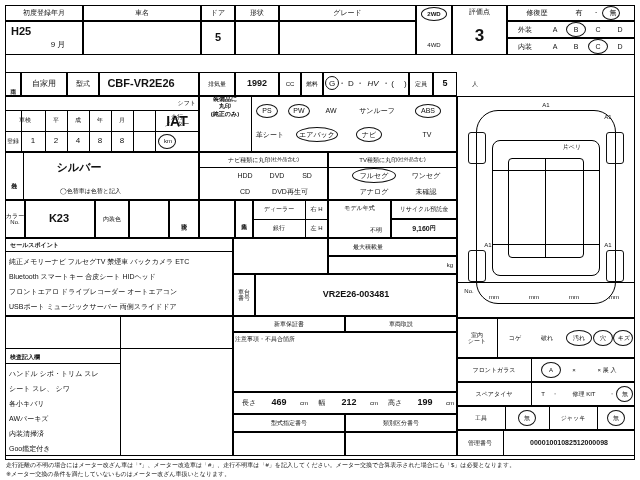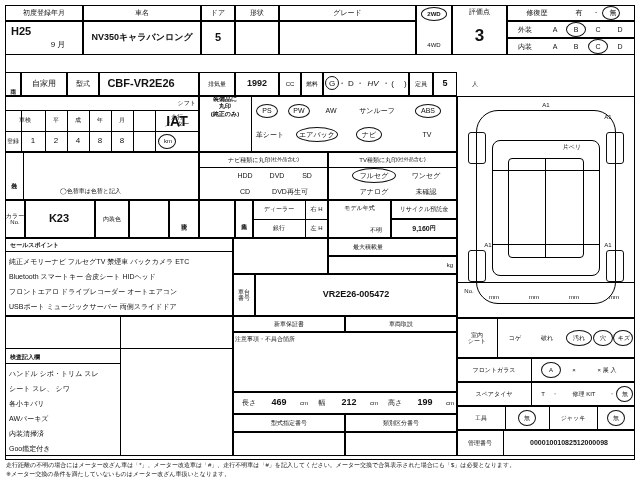--- a/index.html
+++ b/index.html
@@ -58,21 +58,20 @@
   <div class="lbl xs" style="left:567px;top:5px;width:24px;height:16px;">有</div>
   <div class="lbl xs" style="left:591px;top:5px;width:10px;height:16px;">・</div>
   <div class="lbl xs" style="left:601px;top:5px;width:24px;height:16px;">無</div>
   <div class="circ" style="left:602px;top:6px;width:18px;height:14px;"></div>
 
   <div class="bx" style="left:5px;top:21px;width:78px;height:34px;"></div>
   <div class="lbl l b lft" style="left:9px;top:24px;width:40px;height:16px;">H25</div>
   <div class="lbl s" style="left:36px;top:38px;width:44px;height:14px;">9 月</div>
 
   <div class="bx" style="left:83px;top:21px;width:118px;height:34px;"></div>
-  <div class="lbl m b" style="left:84px;top:21px;width:116px;height:34px;">NV350キャラバンロング</div>
 
   <div class="bx" style="left:201px;top:21px;width:34px;height:34px;"></div>
   <div class="lbl l b" style="left:201px;top:21px;width:34px;height:34px;">5</div>
 
   <div class="bx" style="left:235px;top:21px;width:44px;height:34px;"></div>
   <div class="lbl m" style="left:235px;top:21px;width:44px;height:34px;"></div>
 
   <div class="bx" style="left:279px;top:21px;width:137px;height:34px;"></div>
 
   <div class="bx" style="left:507px;top:21px;width:128px;height:17px;"></div>
@@ -207,20 +206,21 @@
   <div class="circ" style="left:352px;top:168px;width:44px;height:15px;"></div>
   <div class="lbl xs" style="left:404px;top:168px;width:44px;height:16px;">ワンセグ</div>
   <div class="lbl xs" style="left:352px;top:184px;width:44px;height:15px;">アナログ</div>
   <div class="lbl xs" style="left:404px;top:184px;width:44px;height:15px;">未確認</div>
 
   <div class="bx" style="left:5px;top:152px;width:194px;height:48px;"></div>
   <div class="lbl tiny" style="left:5px;top:168px;width:18px;height:20px;">
       <span style="writing-mode:vertical-rl;">外装色</span>
     </div>
   <div class="ln" style="left:23px;top:152px;width:1px;height:48px;"></div>
+  <div class="lbl l b" style="left:24px;top:156px;width:110px;height:24px;">シルバー</div>
   <div class="lbl tiny" style="left:60px;top:184px;width:138px;height:14px;justify-content:flex-start;">◯色替車は色替と記入</div>
 
   <div class="bx" style="left:5px;top:200px;width:20px;height:38px;"></div>
   <div class="lbl tiny" style="left:5px;top:200px;width:20px;height:38px;">
       <span style="font-size:6px;">カラー<br>No.</span>
     </div>
   <div class="bx" style="left:25px;top:200px;width:70px;height:38px;"></div>
   <div class="lbl l b" style="left:25px;top:200px;width:68px;height:38px;">K23</div>
 
   <div class="bx" style="left:95px;top:200px;width:34px;height:38px;"></div>
@@ -267,21 +267,21 @@
   <div class="lbl xs lft" style="left:7px;top:254px;width:226px;height:15px;">純正メモリーナビ フルセグTV 禁煙車 バックカメラ ETC</div>
   <div class="lbl xs lft" style="left:7px;top:269px;width:226px;height:15px;">Bluetooth  スマートキー  合皮シート HIDヘッド</div>
   <div class="lbl xs lft" style="left:7px;top:284px;width:226px;height:15px;">フロントエアロ ドライブレコーダー オートエアコン</div>
   <div class="lbl xs lft" style="left:7px;top:299px;width:226px;height:15px;">USBポート  ミュージックサーバー 両側スライドドア</div>
 
   <div class="bx" style="left:233px;top:274px;width:22px;height:42px;"></div>
   <div class="lbl tiny" style="left:233px;top:274px;width:22px;height:42px;">
       <span style="font-size:6px;">車台<br>番号</span>
     </div>
   <div class="bx" style="left:255px;top:274px;width:202px;height:42px;"></div>
-  <div class="lbl m b" style="left:255px;top:274px;width:202px;height:42px;">VR2E26-005472</div>
+  <div class="lbl m b" style="left:255px;top:274px;width:202px;height:42px;">VR2E26-003481</div>
 
   <div class="bx" style="left:233px;top:238px;width:95px;height:36px;"></div>
 
   <div class="bx" style="left:5px;top:316px;width:228px;height:140px;"></div>
   <div class="lbl tiny b" style="left:6px;top:351px;width:70px;height:12px;justify-content:flex-start;padding-left:4px;">検査記入欄</div>
   <div class="ln" style="left:5px;top:363px;width:115px;height:1px;"></div>
   <div class="ln" style="left:120px;top:316px;width:1px;height:140px;"></div>
   <div class="ln" style="left:5px;top:348px;width:228px;height:1px;"></div>
 
   <div class="lbl xs lft" style="left:7px;top:366px;width:112px;height:15px;">ハンドル シボ・トリム スレ</div>

